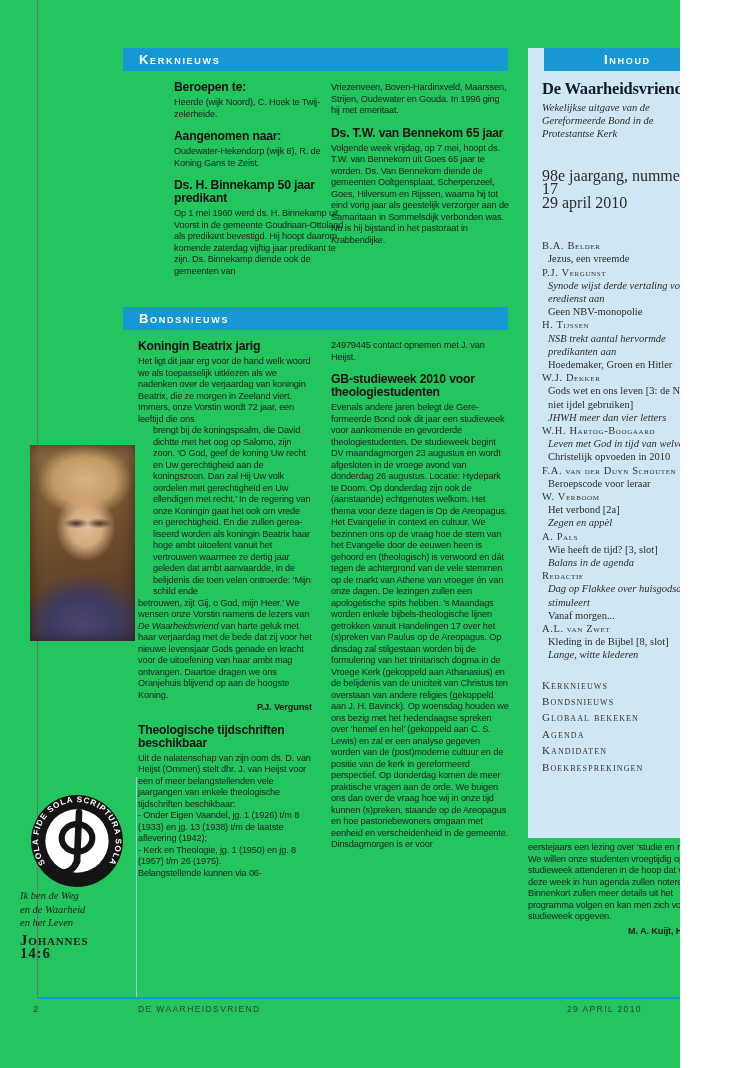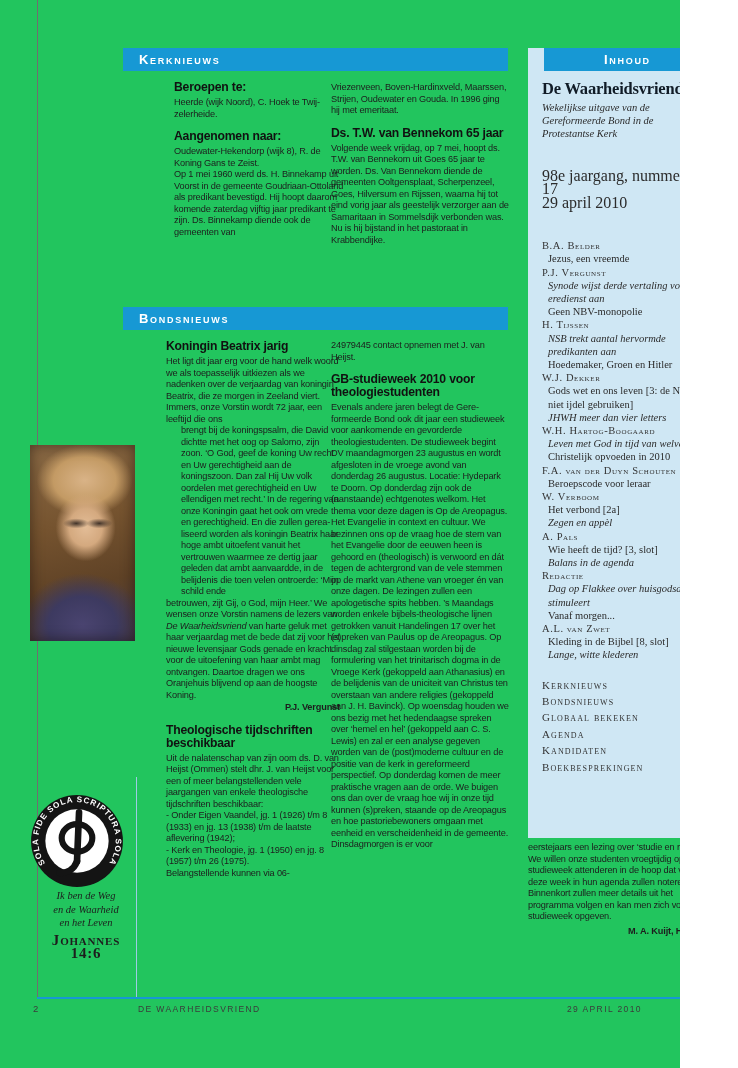--- a/index.html
+++ b/index.html
@@ -15,21 +15,21 @@
   .bar{position:absolute;height:23px;background:var(--accent-blue,#1798d4);}
   .bar-kerk{left:123px;top:48px;width:385px;}
   .bar-bond{left:123px;top:307px;width:385px;}
   .bar-label{display:block;padding-left:16px;line-height:23px;color:#fff;font-weight:bold;
              font-variant:small-caps;font-size:13px;letter-spacing:1.7px;}
 
   
   .col{position:absolute;width:174px;font-size:9.2px;line-height:11.5px;letter-spacing:-0.15px;}
   .col-k1{left:138px;top:81px;margin-left:36px;}
   .col-k2{left:331px;top:82px;width:178px;}
-  .col-b1{left:138px;top:340px;margin-left:28px;}
+  .col-b1{left:138px;top:340px;}
   .col-b2{left:331px;top:340px;width:178px;}
   .col p{margin:0;}
   .col h3{font-size:12.2px;line-height:13px;margin:10px 0 3px;letter-spacing:-0.2px;color:#111;}
   .col h3.first{margin-top:0;}
   .indent{margin-left:15px !important;}
   .i{font-style:italic;}
   .sig{font-weight:bold;text-align:right;margin-top:1px !important;}
 
   
   .photo{position:absolute;left:30px;top:445px;width:105px;height:196px;
@@ -37,21 +37,21 @@
       radial-gradient(ellipse 13px 5px at 44% 40%, rgba(40,30,25,.85) 0%, rgba(40,30,25,0) 100%),
       radial-gradient(ellipse 13px 5px at 66% 40%, rgba(40,30,25,.85) 0%, rgba(40,30,25,0) 100%),
       radial-gradient(ellipse 30px 34px at 53% 42%, #e3bd97 0%, #d4a97f 55%, rgba(212,169,127,0) 100%),
       radial-gradient(ellipse 48px 36px at 52% 18%, #d9b387 0%, #c39a64 65%, rgba(195,154,100,0) 100%),
       radial-gradient(ellipse 62px 52px at 50% 92%, #4a4470 0%, #3d3a60 55%, rgba(61,58,96,0) 100%),
       linear-gradient(165deg,#8a6a45 0%,#75532f 40%,#5f4226 70%,#473a45 100%);
     box-shadow:inset 0 0 14px rgba(20,10,5,.55);}
 
   
   .logo{position:absolute;left:28px;top:792px;}
-  .logo-caption{position:absolute;left:36px;top:889px;width:100px;text-align:center;
+  .logo-caption{position:absolute;left:20px;top:889px;width:100px;text-align:left;
     font-family:"Liberation Serif","DejaVu Serif",serif;font-style:italic;
     font-size:10.5px;line-height:13.5px;color:#1d1d1d;}
   .cap-ref{font-style:normal;font-variant:small-caps;font-weight:bold;font-size:15px;
     letter-spacing:0.8px;margin-top:4px;}
 
   
   .sidebar{position:absolute;left:528px;top:48px;width:185px;height:790px;background:var(--panel-blue,#cfe7f4);}
   .bar-inhoud{left:16px;top:0;width:185px;position:absolute;padding-left:44px;}
   .sb-content{position:absolute;left:14px;right:11px;top:31px;
     font-family:"Liberation Serif","DejaVu Serif",serif;color:#2b2b2b;font-size:10.5px;line-height:13.2px;}
@@ -85,20 +85,21 @@
   <div class="colrule"></div>
 
   <div class="bar bar-kerk">
     <span class="bar-label">Kerknieuws</span>
   </div>
   <div class="col col-k1">
     <h3 class="first">Beroepen te:</h3>
     <p>Heerde (wijk Noord), C. Hoek te Twij­zelerheide.</p>
     <h3>Aangenomen naar:</h3>
     <p>Oudewater-Hekendorp (wijk 8), R. de Koning Gans te Zeist.</p>
+    <h3>Ds. H. Binnekamp 50 jaar predikant</h3>
     <p>Op 1 mei 1960 werd ds. H. Binnekamp uit Voorst in de gemeente Goudriaan-Ottoland als predikant bevestigd. Hij hoopt daarom komende zaterdag vijftig jaar predikant te zijn. Ds. Binnekamp diende ook de gemeenten van</p>
   </div>
   <div class="col col-k2">
     <p>Vriezenveen, Boven-Hardinxveld, Maarssen, Strijen, Oudewater en Gou­da. In 1996 ging hij met emeritaat.</p>
     <h3>Ds. T.W. van Bennekom 65 jaar</h3>
     <p>Volgende week vrijdag, op 7 mei, hoopt ds. T.W. van Bennekom uit Goes 65 jaar te worden. Ds. Van Bennekom diende de gemeenten Ooltgensplaat, Scherpenzeel, Goes, Hilversum en Rijssen, waarna hij tot eind vorig jaar als geestelijk verzorger aan de Samari­taan in Sommelsdijk verbonden was. Nu is hij bijstand in het pastoraat in Krabbendijke.</p>
   </div>
 
   <div class="bar bar-bond">
     <span class="bar-label">Bondsnieuws</span>

